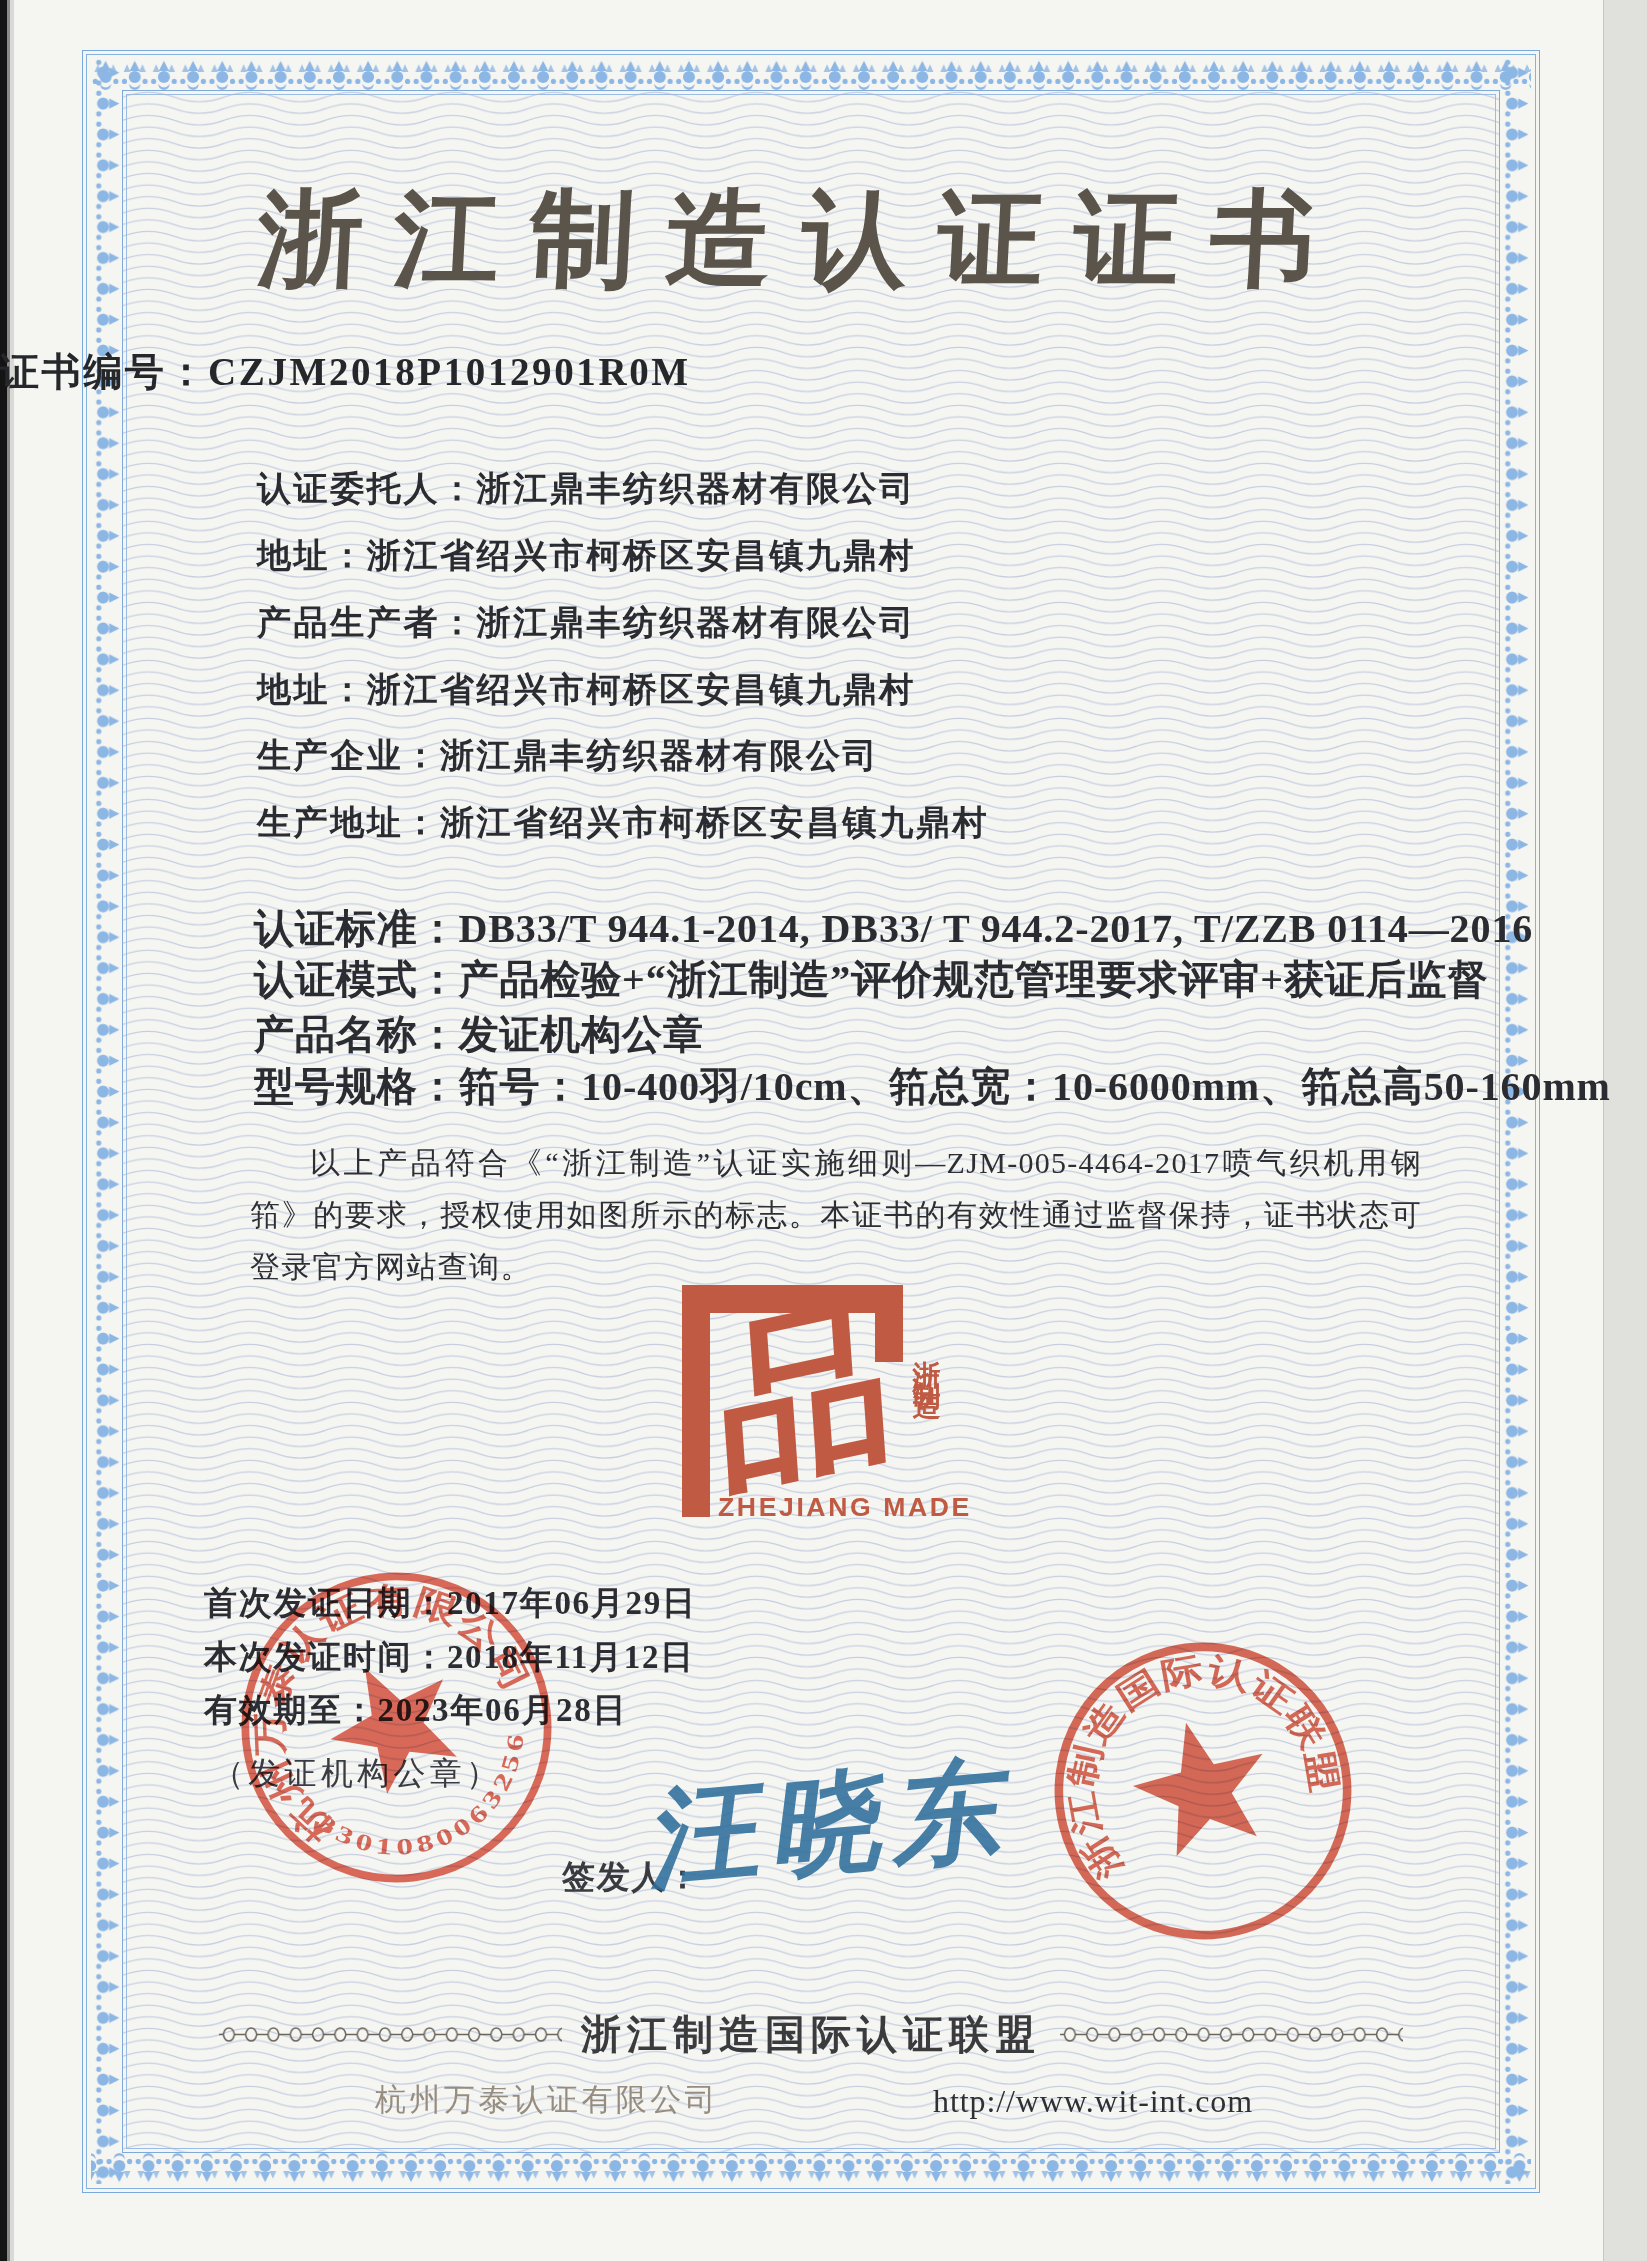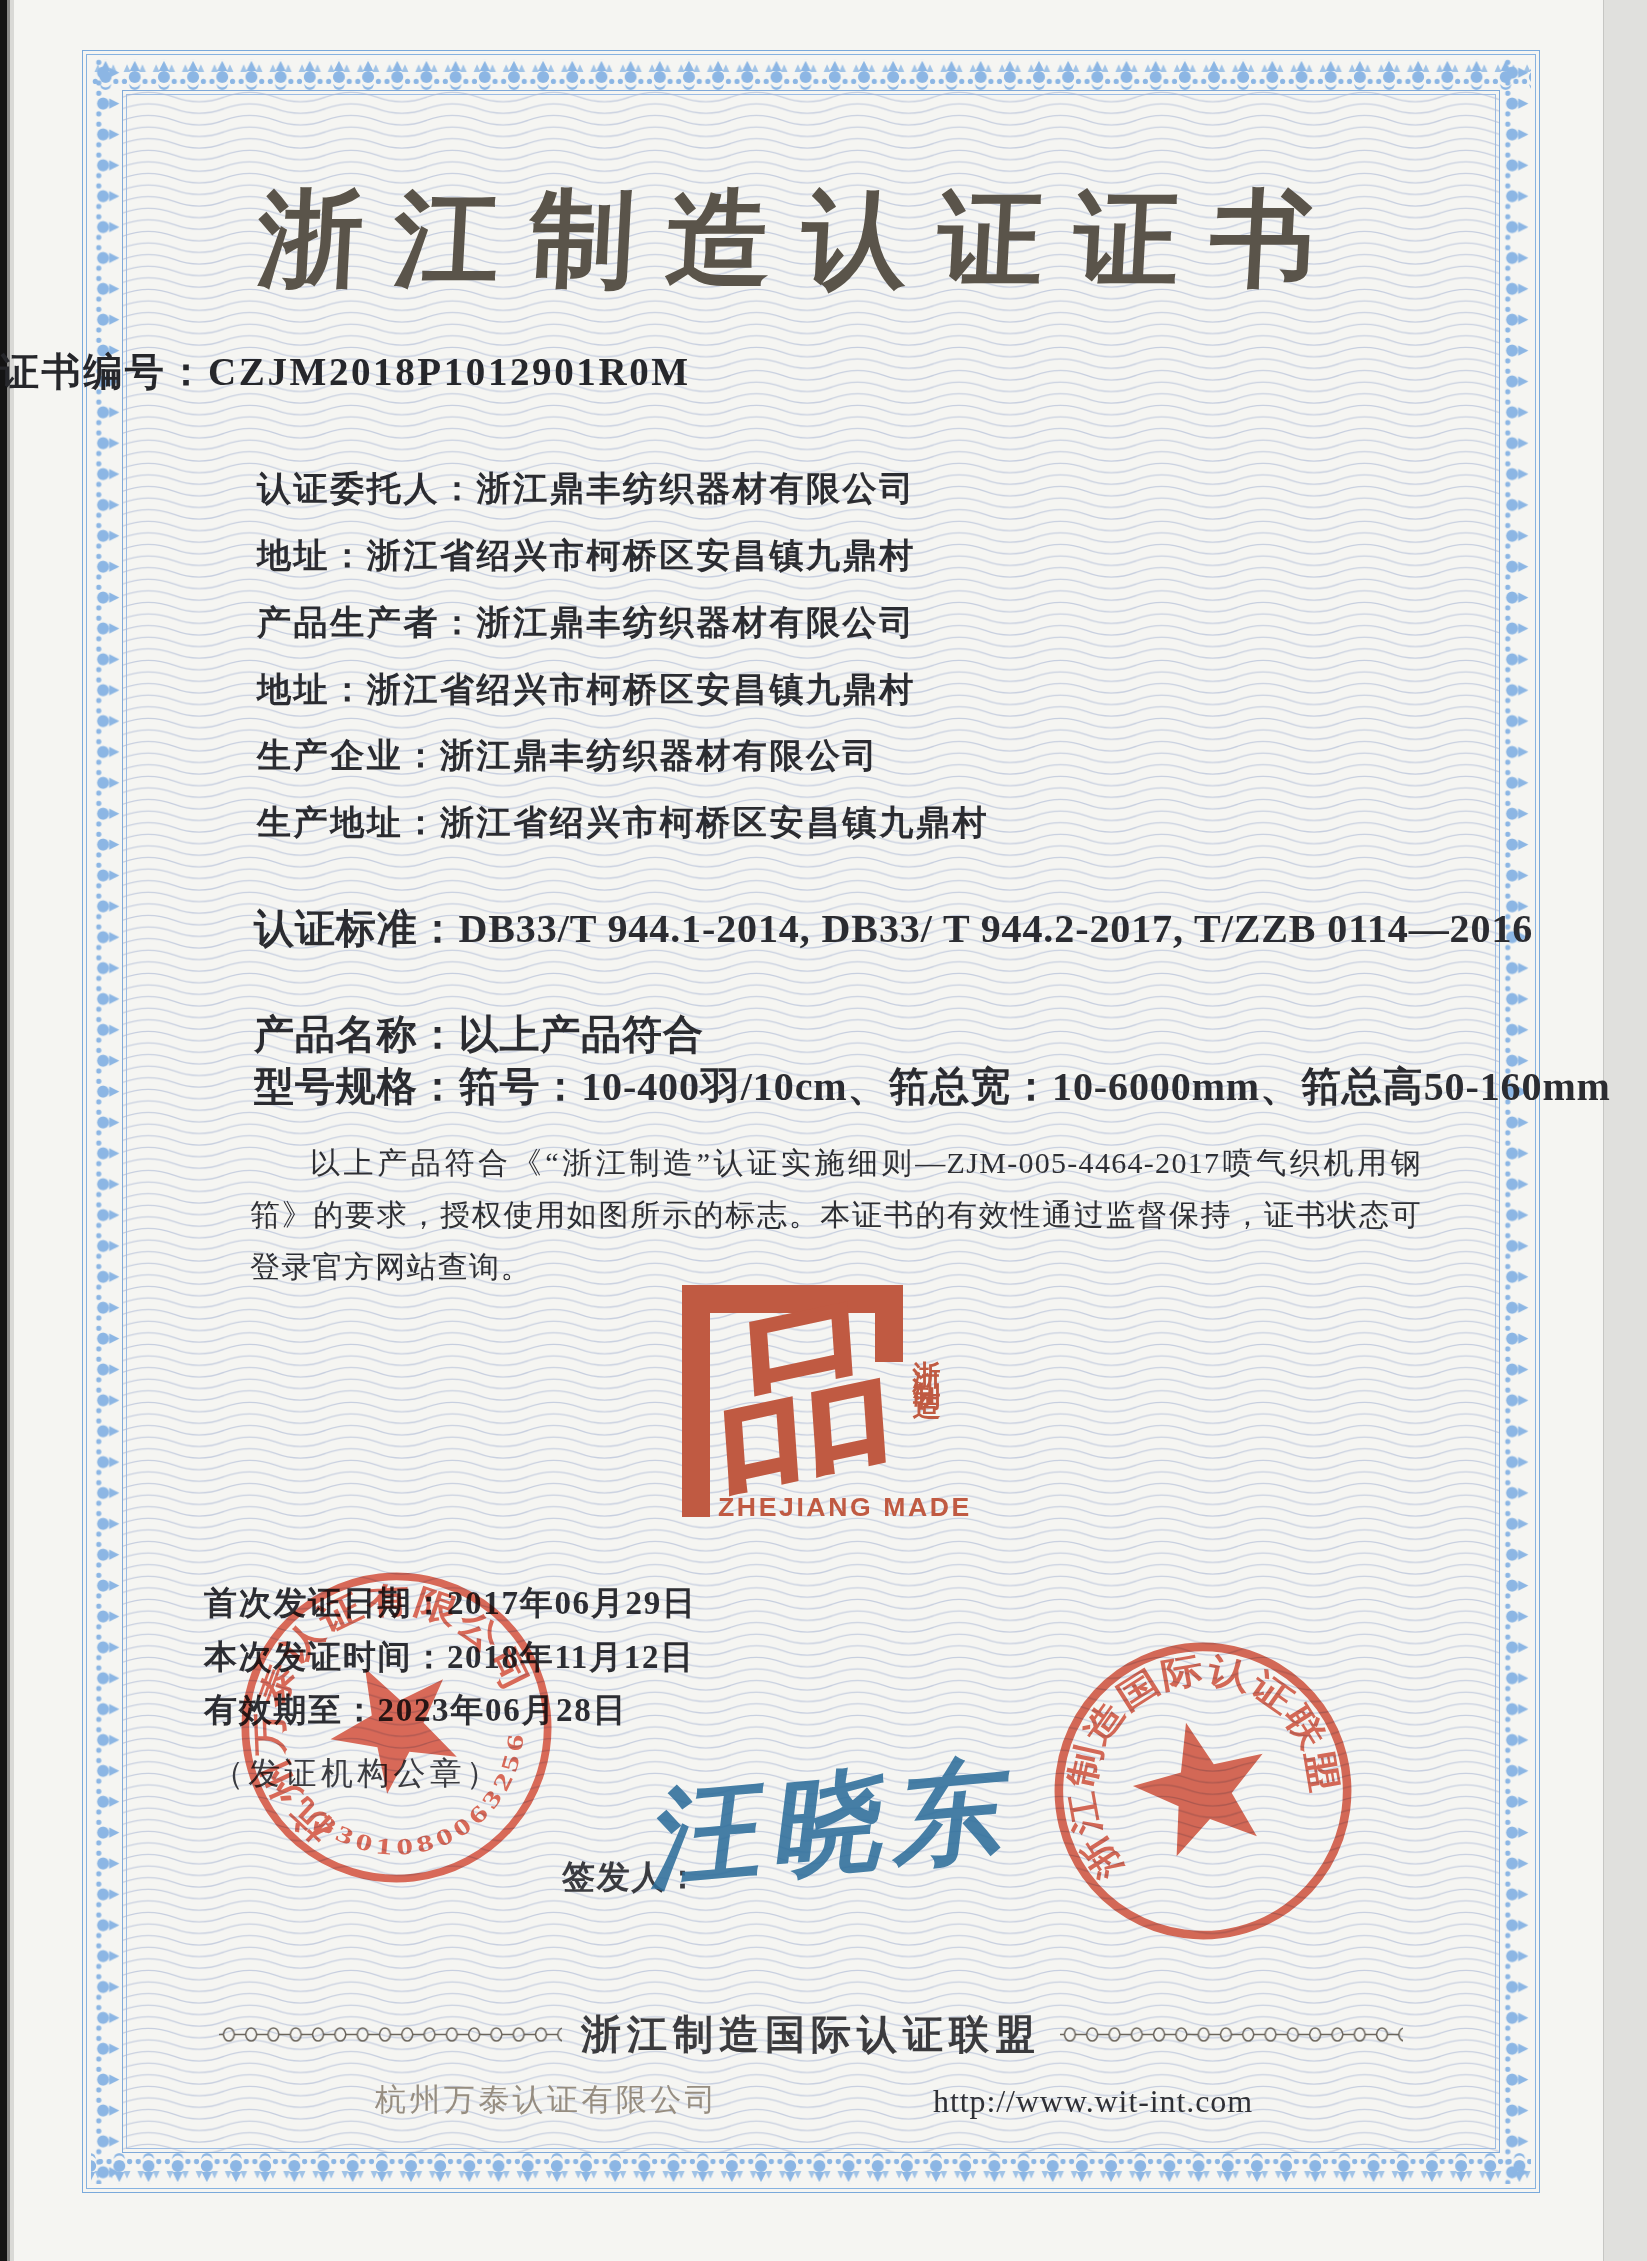--- a/index.html
+++ b/index.html
@@ -148,22 +148,25 @@
   <div class="abs field" style="top:800px">
     <span>生产地址：</span><span>浙江省绍兴市柯桥区安昌镇九鼎村</span>
   </div>
   <div class="abs field" style="top:733px">
     <span>生产企业：</span><span>浙江鼎丰纺织器材有限公司</span>
   </div>
 
   <div class="abs spec" style="top:901px">
     <span>认证标准：</span><span>DB33/T 944.1-2014, DB33/ T 944.2-2017, T/ZZB 0114—2016</span>
   </div>
+  <div class="abs spec" style="top:952px">
+    <span>认证模式：</span><span>产品检验+“浙江制造”评价规范管理要求评审+获证后监督</span>
+  </div>
   <div class="abs spec" style="top:1007px">
-    <span>产品名称：</span><span>以上产品符合</span>
+    <span>产品名称：</span><span>发证机构公章</span>
   </div>
   <div class="abs spec" style="top:1059px">
     <span>型号规格：</span><span>筘号：10-400羽/10cm、筘总宽：10-6000mm、筘总高50-160mm</span>
   </div>
 
   <div class="abs statement">以上产品符合《“浙江制造”认证实施细则—ZJM-005-4464-2017喷气织机用钢筘》的要求，授权使用如图所示的标志。本证书的有效性通过监督保持，证书状态可登录官方网站查询。</div>
 
   <div class="abs logo">
     <div class="bar bar-top"></div>
     <div class="bar bar-left"></div>

